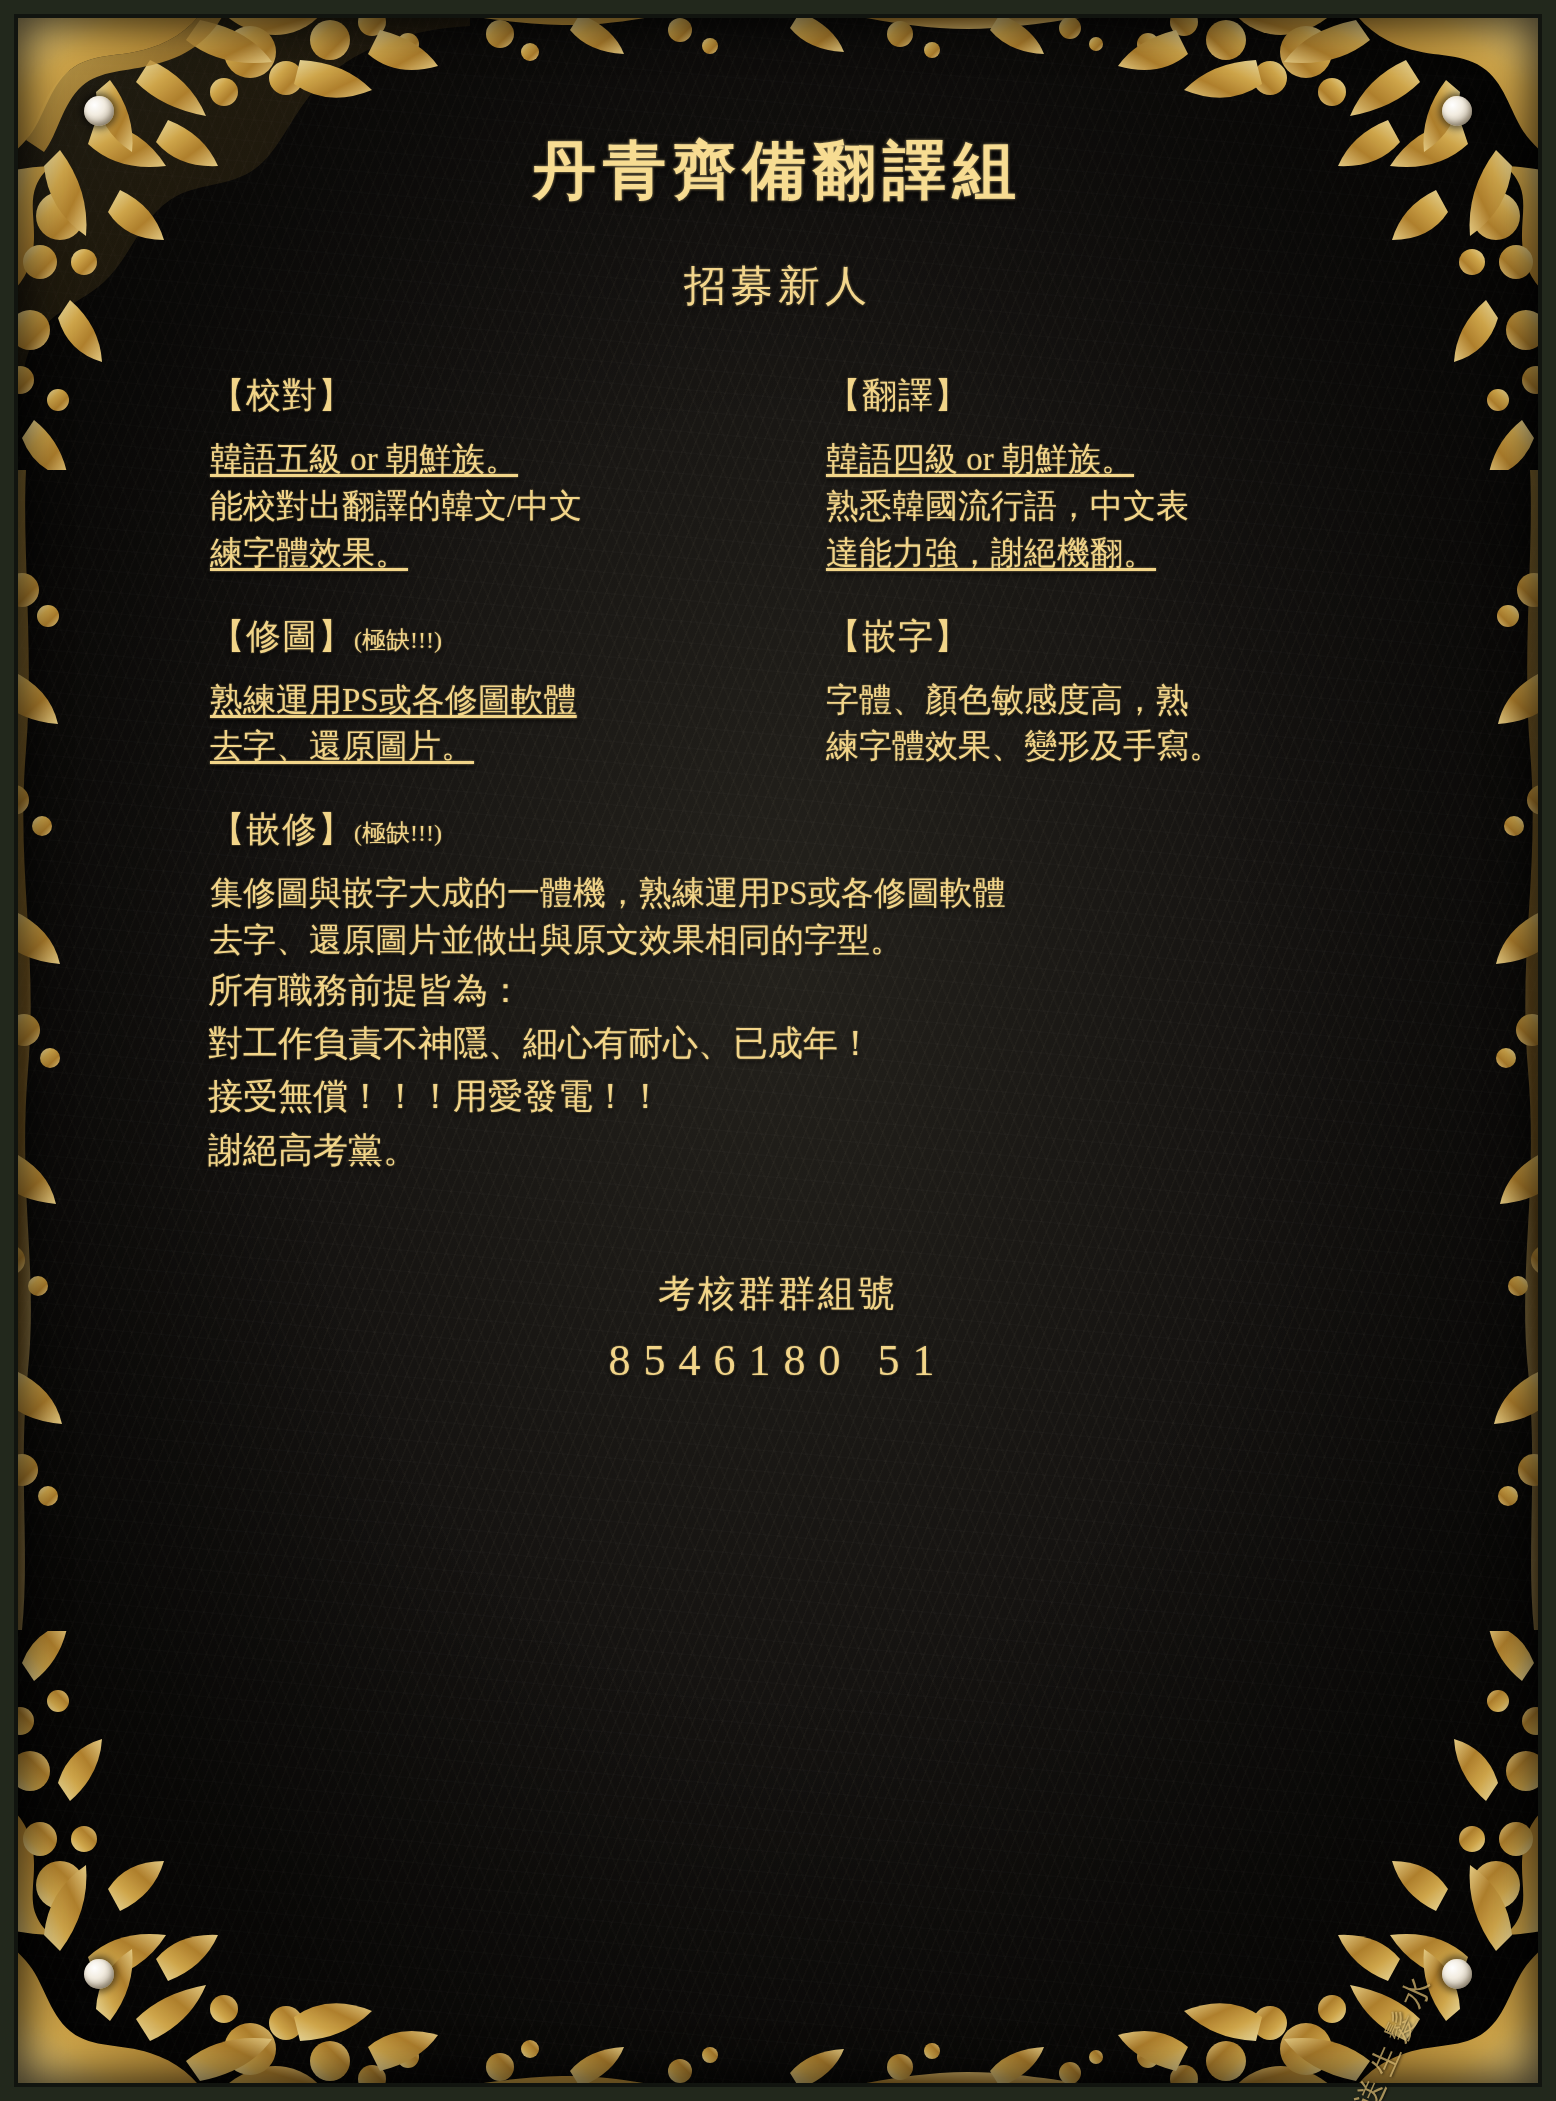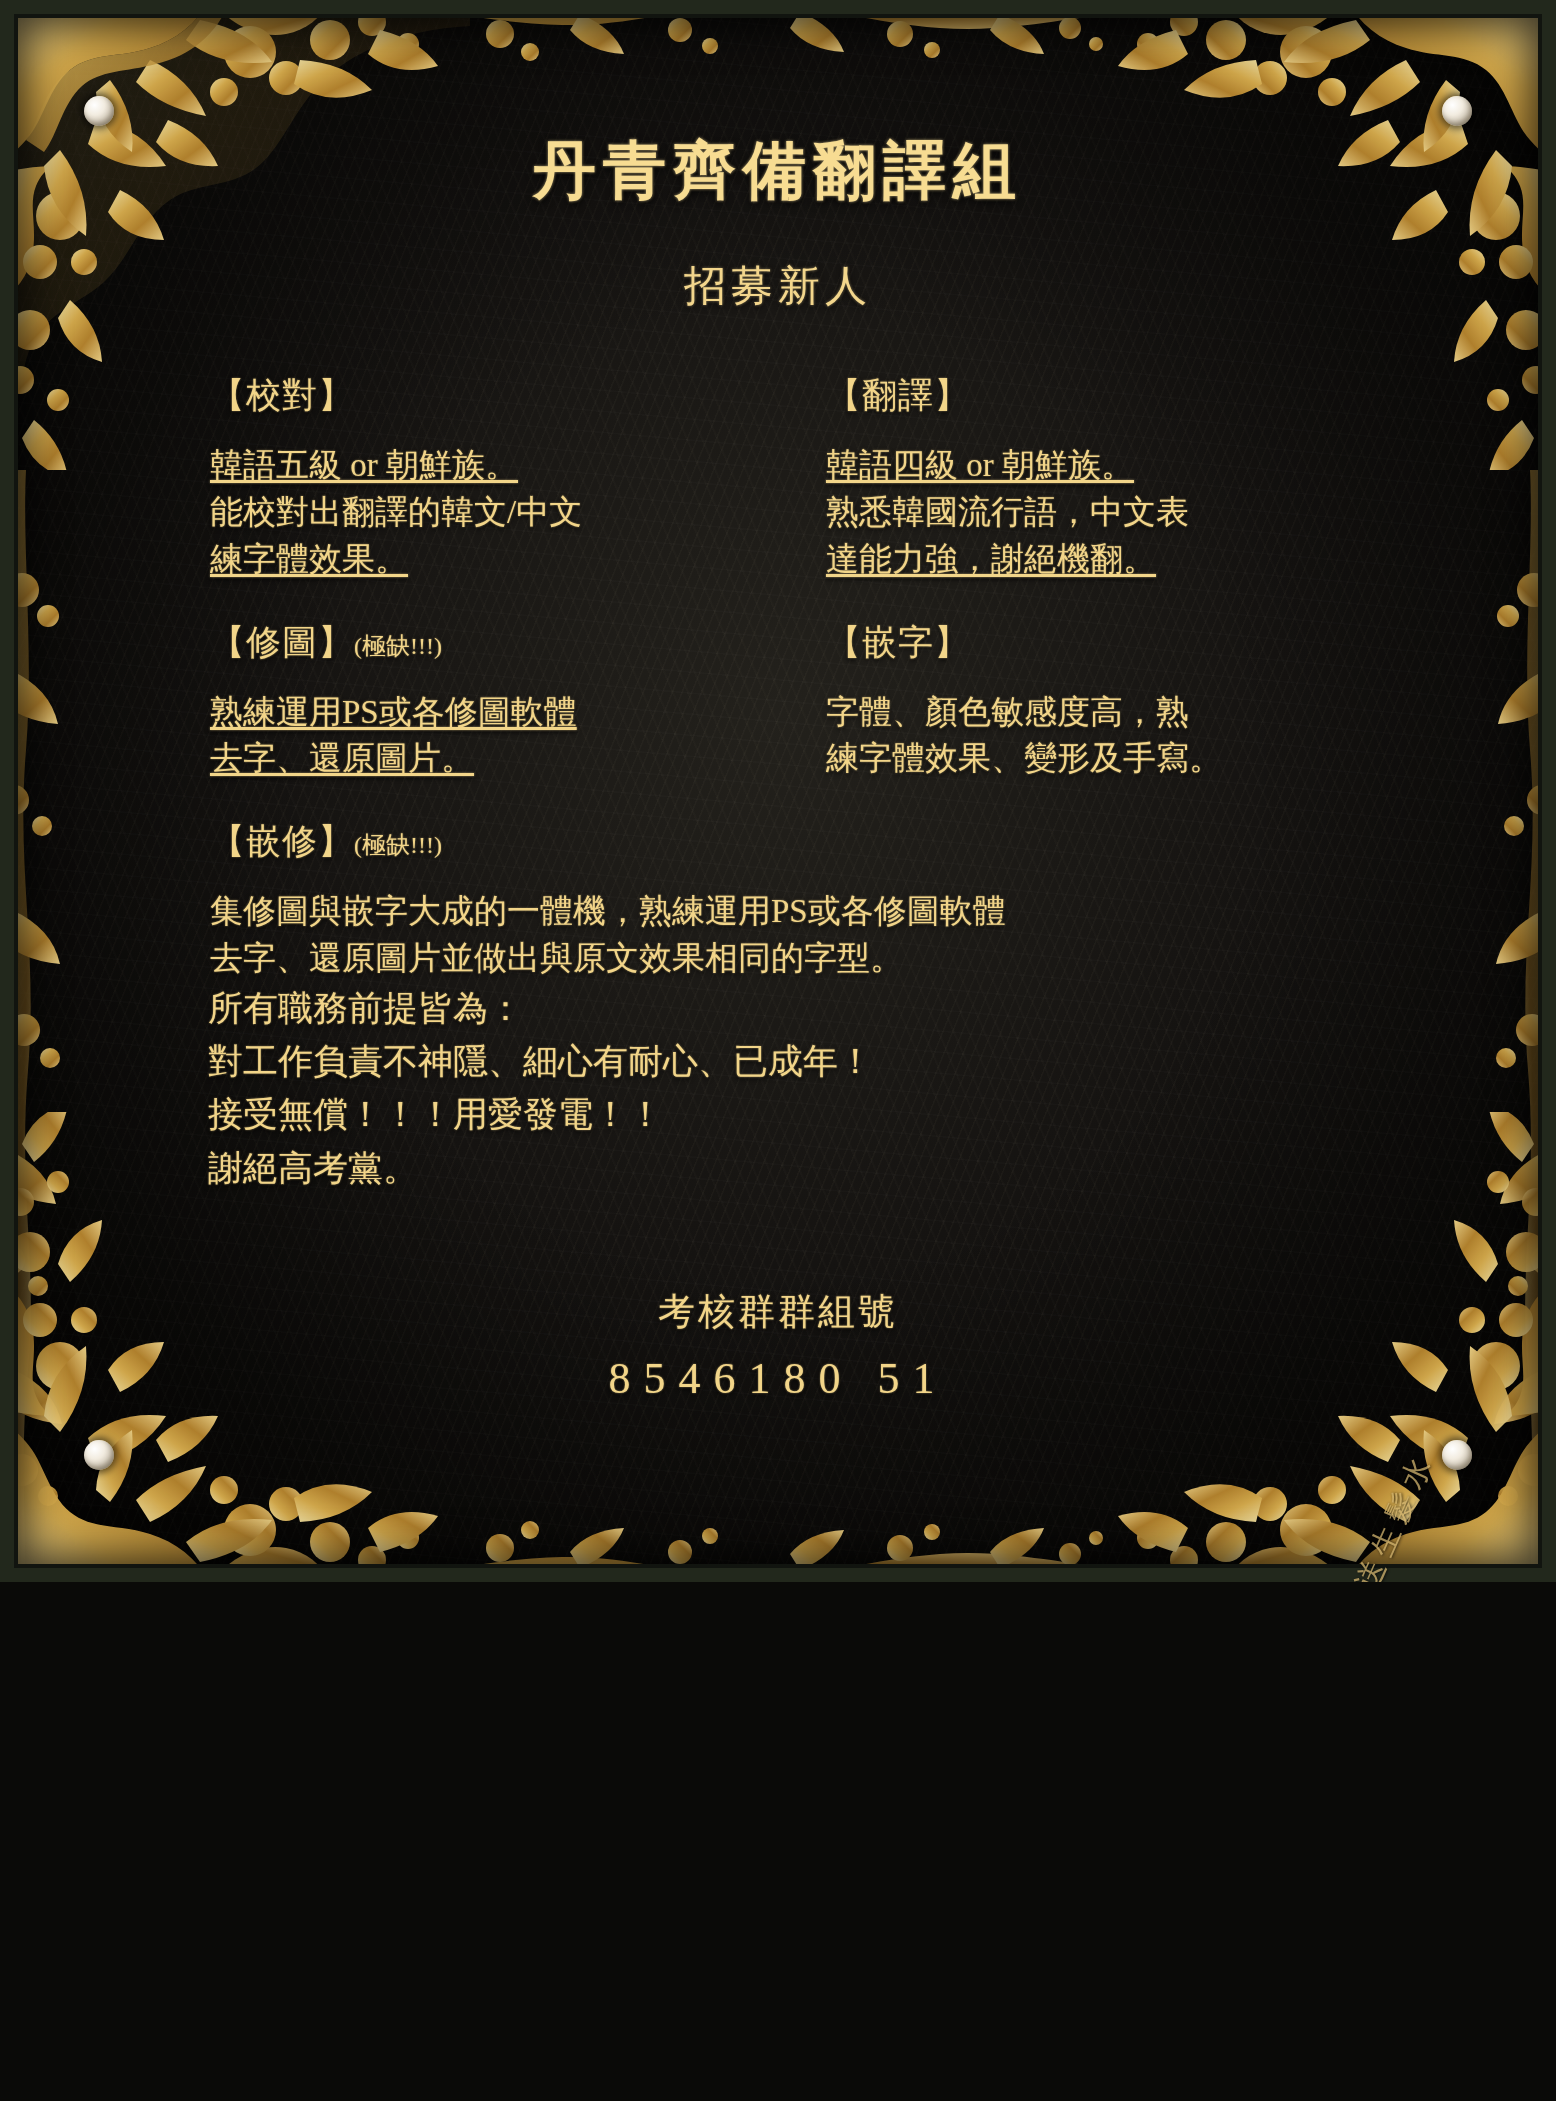--- a/index.html
+++ b/index.html
@@ -3,21 +3,21 @@
 <meta charset="utf-8">
 <style>
   html, body {
     margin: 0;
     padding: 0;
     background: #0a0a08;
   }
   .poster {
     position: relative;
     width: 1556px;
-    height: 1582px;
+    height: 2101px;
     overflow: hidden;
     background:
       radial-gradient(ellipse at 50% 45%, #23211c 0%, #151311 45%, #0c0b09 80%, #070605 100%),
       #0b0a08;
     font-family: "Liberation Serif", "DejaVu Serif", serif;
     color: #e8c978;
   }
   
   .texture {
     position: absolute;
@@ -126,21 +126,21 @@
   .role { }
   .role-head {
     font-size: 35px;
     letter-spacing: 1px;
     white-space: nowrap;
   }
   .role-head .tag { font-size: 24px; letter-spacing: 0; text-align: center; }
   .role-body {
     font-size: 33px;
     line-height: 1.42;
-    margin-top: 23px;
+    margin-top: 17px;
   }
   .u { text-decoration: underline; text-underline-offset: 4px; }
   .full { grid-column: 1 / span 2; }
   .full .role-body { font-size: 33px; }
 
   .section-title {
     font-size: 50px;
     font-weight: bold;
     letter-spacing: 4px;
     margin: 74px 0 18px 58px;

